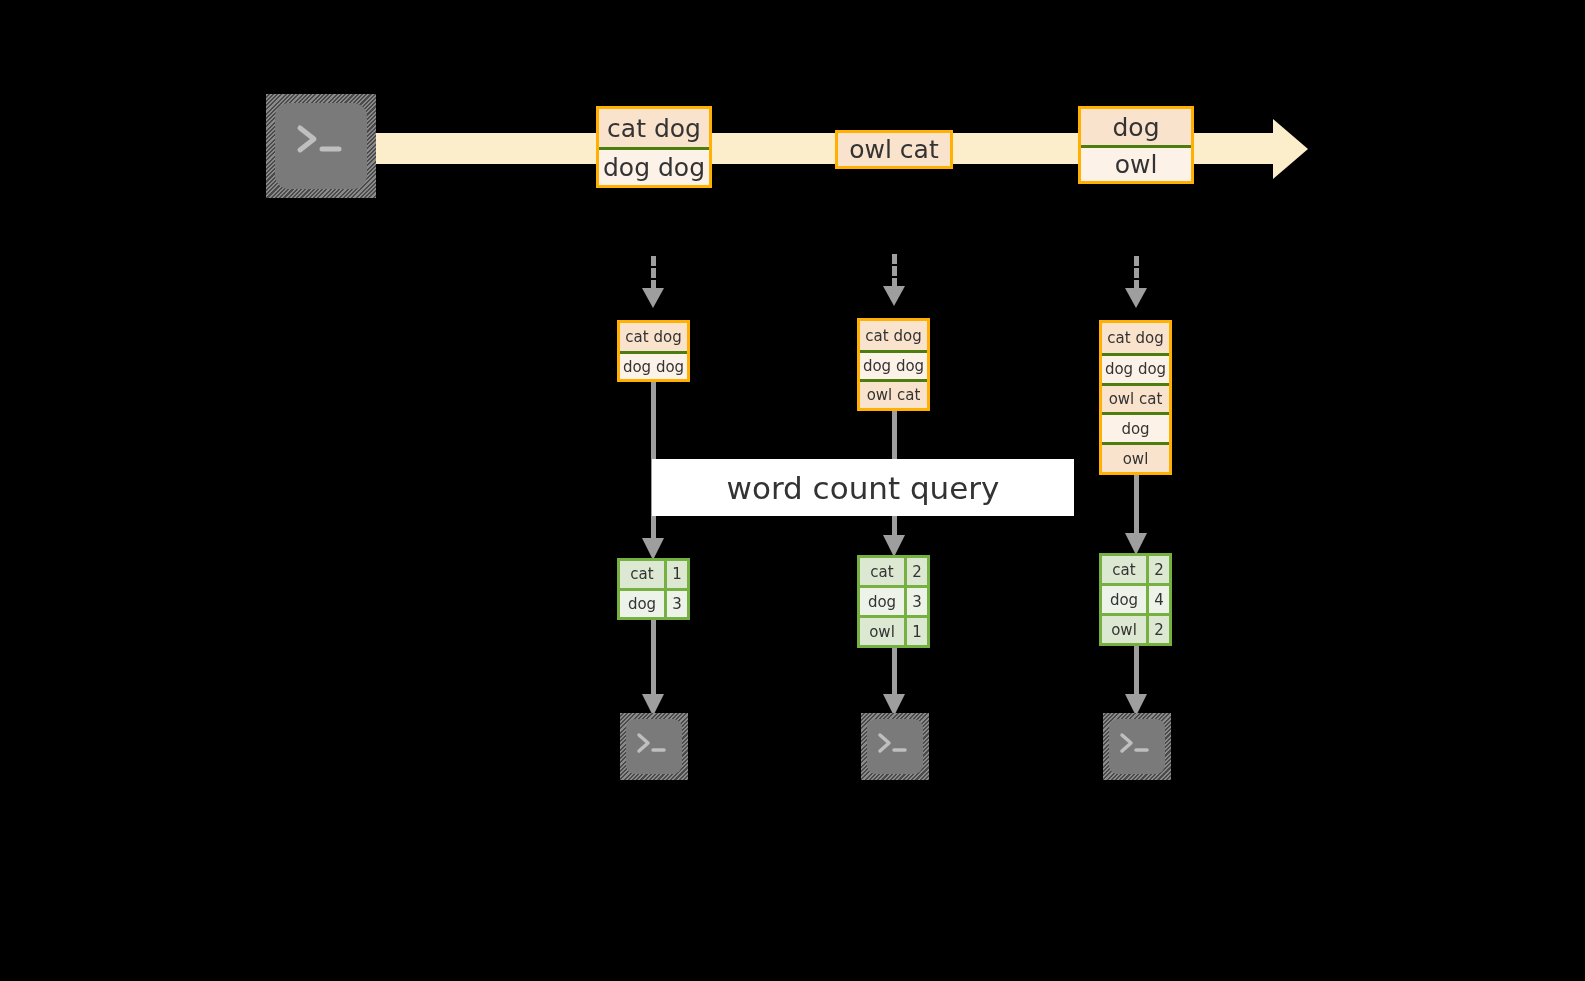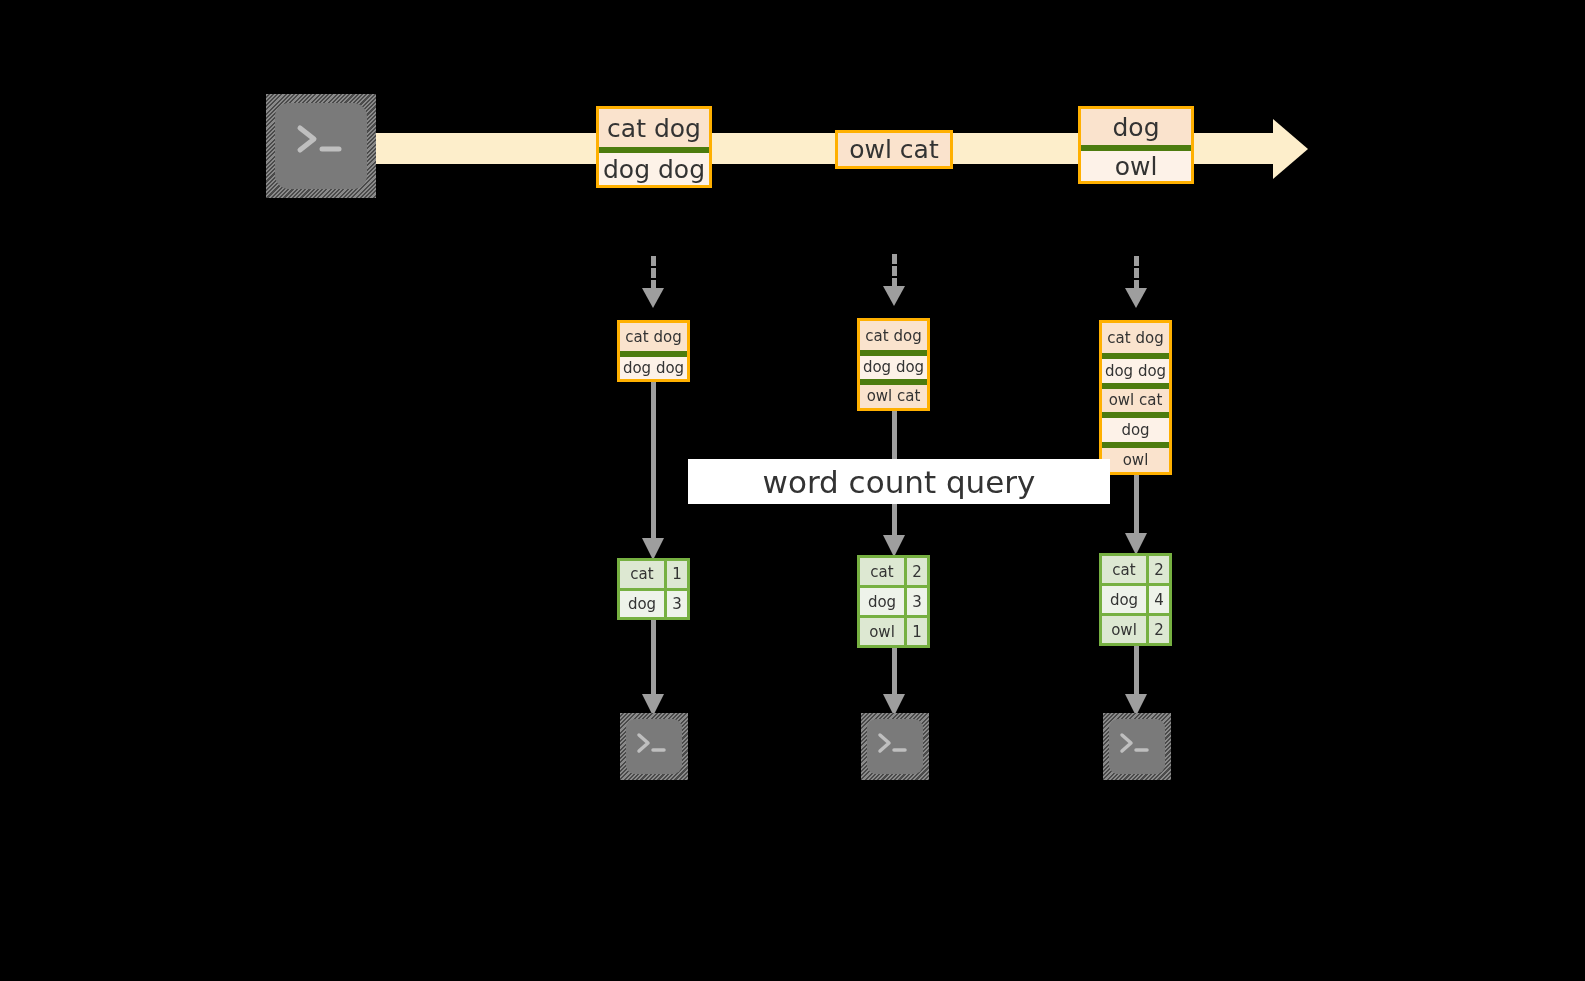--- a/index.html
+++ b/index.html
@@ -58,21 +58,21 @@
     box-sizing: border-box;
     display: flex;
     align-items: center;
     justify-content: center;
     color: #333333;
     white-space: nowrap;
     overflow: hidden;
   }
   .obox .row.dark  { background: #fae3cd; }
   .obox .row.light { background: #fdf2e8; }
-  .obox .row + .row { border-top: 6px solid #4d7c0f; }
+  .obox .row + .row { border-top: 3px solid #4d7c0f; }
 
   
   .obox.big .row { font-size: 25px; }
   
   .obox.small .row { font-size: 15px; }
 
   
   .gbox {
     position: absolute;
     box-sizing: border-box;
@@ -270,17 +270,17 @@
   <div class="vhead" style="left:1125px; top:694px; border-width:22px 11px 0 11px;"></div>
 
   <div class="term" style="left:1103px; top:713px; width:68px; height:67px;">
     <div class="inner" style="left:6px; top:6px; right:6px; bottom:6px; border-radius:9px;"></div>
     <svg width="40" height="24" viewBox="0 0 40 24" style="left:15px; top:19px;">
       <path d="M4 3 L13 11 L4 19" fill="none" stroke="#bfbfbf" stroke-width="3.5" stroke-linecap="round" stroke-linejoin="round"></path>
       <path d="M18 18 L29 18" fill="none" stroke="#bfbfbf" stroke-width="3.5" stroke-linecap="round"></path>
     </svg>
   </div>
 
-  <div class="banner" style="left:688px; top:459px; width:422px; height:45px;">
+  <div class="banner" style="left:652px; top:459px; width:422px; height:57px;">
     <span>word count query</span>
   </div>
 
 </div>
 
 </body></html>

